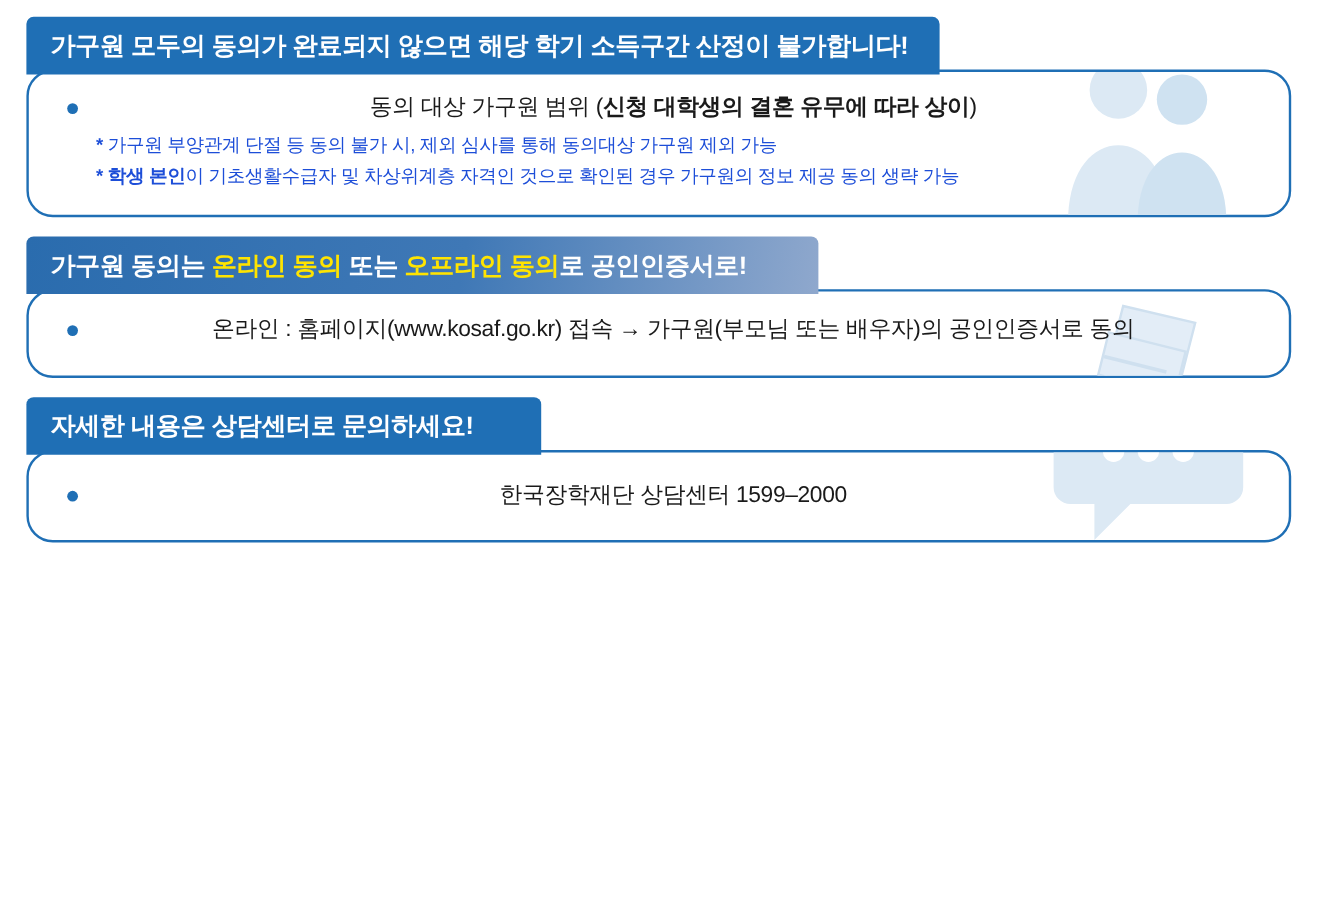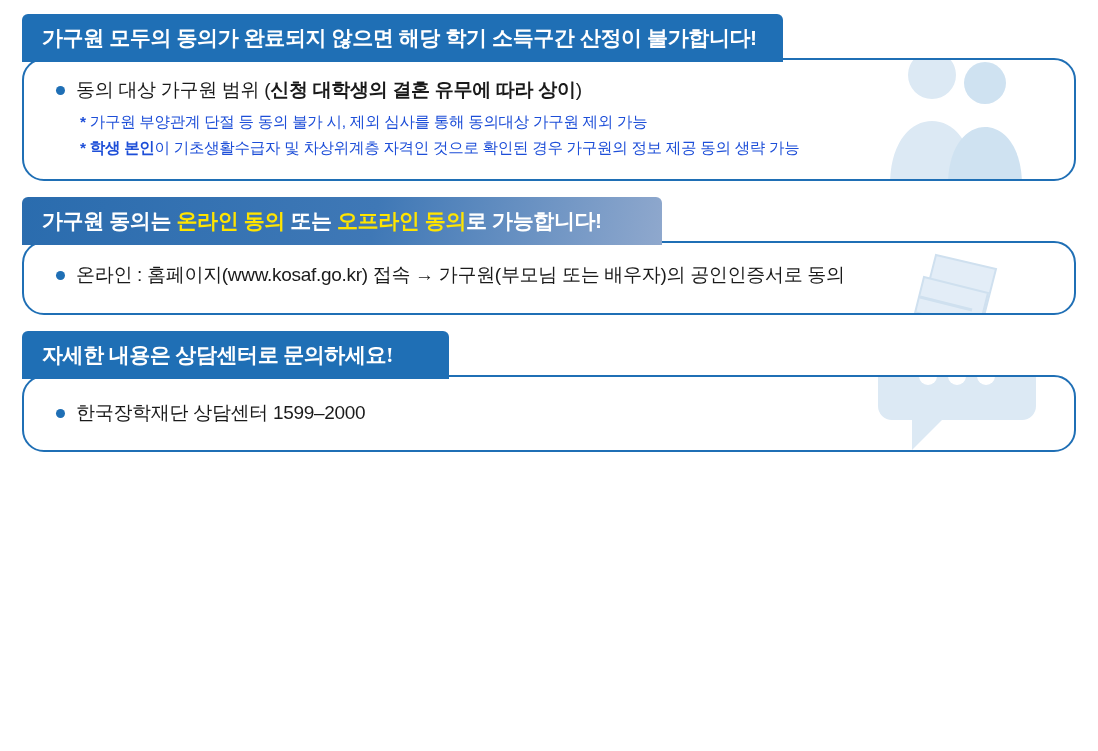--- a/index.html
+++ b/index.html
@@ -56,20 +56,21 @@
 
   
   ul.bullets { list-style: none; margin: 0; padding: 0; }
   ul.bullets > li {
     position: relative;
     padding-left: 22px;
     margin-bottom: 6px;
     font-size: 19px;
     line-height: 1.45;
     letter-spacing: -0.3px;
+    text-align: center;
   }
   ul.bullets > li::before {
     content: "";
     position: absolute;
     left: 2px; top: 10px;
     width: 9px; height: 9px;
     border-radius: 50%;
     background: #1f6fb5;
   }
   .sub-line {
@@ -129,21 +130,21 @@
         <span class="nb">*</span><span> 가구원 부양관계 단절 등 동의 불가 시, 제외 심사를 통해 동의대상 가구원 제외 가능</span>
       </div>
       <div class="note">
         <span class="nb">*</span><b> 학생 본인</b><span>이 기초생활수급자 및 차상위계층 자격인 것으로 확인된 경우 가구원의 정보 제공 동의 생략 가능</span>
       </div>
     </div>
   </div>
 
   <div class="section">
     <div class="sec-header grad narrow">
-      <span>가구원 동의는 </span><span class="ylw">온라인 동의</span><span> 또는 </span><span class="ylw">오프라인 동의</span><span>로 가능합니다!</span>
+      <span>가구원 동의는 </span><span class="ylw">온라인 동의</span><span> 또는 </span><span class="ylw">오프라인 동의</span><span>로 공인인증서로!</span>
     </div>
     <div class="sec-body" style="padding-top:18px;">
 
       <svg class="wm docs" viewBox="0 0 180 200" aria-hidden="true">
         <g fill="#e3edf7" stroke="#cfe0ef" stroke-width="2">
           <path d="M72 4 L132 18 L112 96 L52 82 Z"></path>
           <path d="M60 26 L124 42 L104 122 L40 106 Z"></path>
         </g>
         <g stroke="#cfe0ef" stroke-width="3" fill="none">
           <line x1="56" y1="46" x2="108" y2="59"></line>
@@ -158,21 +159,21 @@
       <ul class="bullets">
         <li>
           <span>온라인 : 홈페이지(www.kosaf.go.kr) 접속 → 가구원(부모님 또는 배우자)의 공인인증서로 동의</span>
         </li>
       </ul>
 
     </div>
   </div>
 
   <div class="section" style="margin-bottom:0;">
-    <div class="sec-header" style="padding-right:56px;font-family:Liberation Serif, serif;">자세한 내용은 상담센터로 문의하세요!</div>
+    <div class="sec-header" style="padding-right:56px;">자세한 내용은 상담센터로 문의하세요!</div>
     <div class="sec-body" style="padding-top:22px;">
 
       <svg class="wm chat" viewBox="0 0 170 140" aria-hidden="true">
         <path d="M24 8 H154 A14 14 0 0 1 168 22 V82 A14 14 0 0 1 154 96 H74 L44 126 V96 H24 A14 14 0 0 1 10 82 V22 A14 14 0 0 1 24 8 Z" fill="#dce9f4"></path>
         <circle cx="60" cy="52" r="9" fill="#ffffff"></circle>
         <circle cx="89" cy="52" r="9" fill="#ffffff"></circle>
         <circle cx="118" cy="52" r="9" fill="#ffffff"></circle>
       </svg>
 
       <ul class="bullets">

